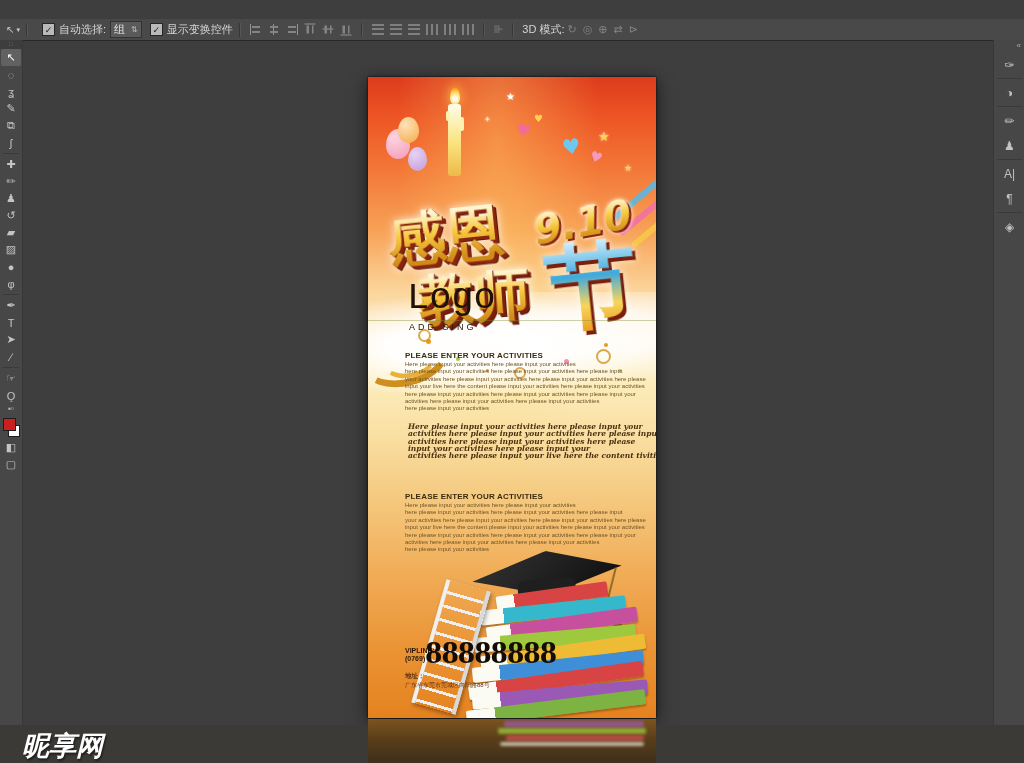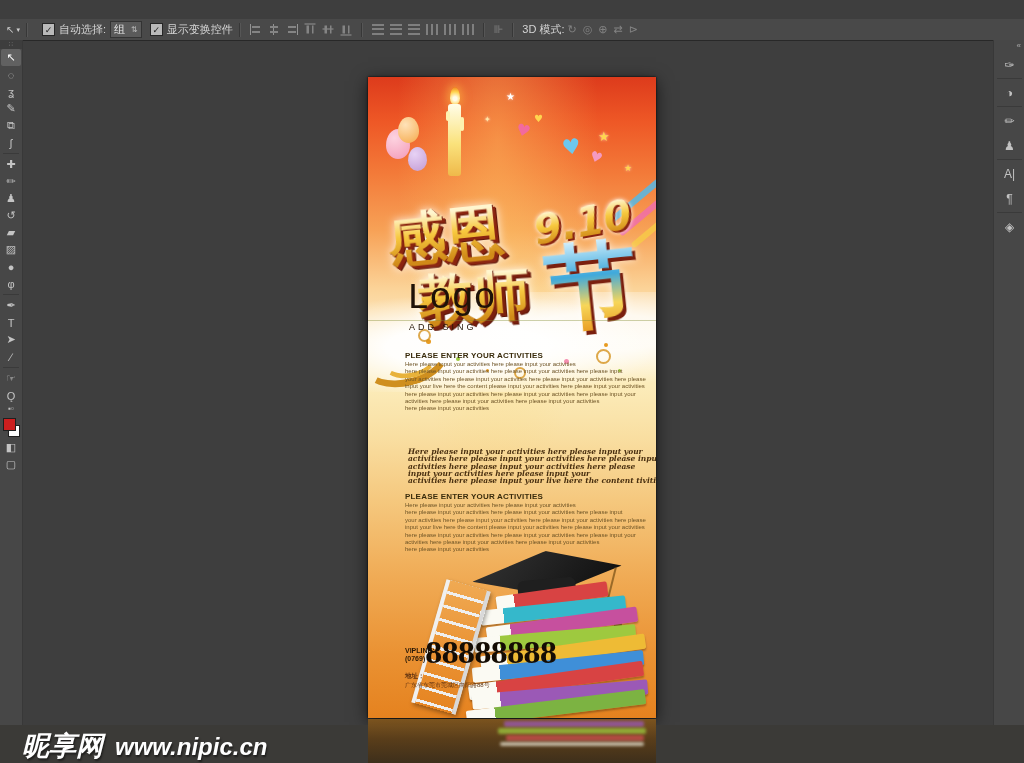--- a/index.html
+++ b/index.html
@@ -230,21 +230,21 @@
     <div style="left:37px;top:284px;position:absolute">
       <div class="actl" style="position:static">Here please input your activities here please input your activities</div>
       <div class="actl" style="position:static">here please input your activities here please input your activities here please input</div>
       <div class="actl" style="position:static">your activities here please input your activities here please input your activities here please</div>
       <div class="actl" style="position:static">input your live here the content please input your activities here please input your activities</div>
       <div class="actl" style="position:static">here please input your activities here please input your activities here please input your</div>
       <div class="actl" style="position:static">activities here please input your activities here please input your activities</div>
       <div class="actl" style="position:static">here please input your activities</div>
     </div>
 
-    <div style="left:40px;top:371px;position:absolute">
+    <div style="left:40px;top:346px;position:absolute">
       <div class="scriptl" style="position:static">Here please input your activities here please input your</div>
       <div class="scriptl" style="position:static">activities here please input your activities here please input your</div>
       <div class="scriptl" style="position:static">activities here please input your activities here please</div>
       <div class="scriptl" style="position:static">input your activities here please input your</div>
       <div class="scriptl" style="position:static">activities here please input your live here the content tivities</div>
     </div>
 
     <div class="acth" style="left:37px;top:415px">PLEASE ENTER YOUR ACTIVITIES</div>
     <div style="left:37px;top:425px;position:absolute">
       <div class="actl" style="position:static">Here please input your activities here please input your activities</div>
@@ -380,21 +380,20 @@
       </div>
     <div class="rd-sep"></div>
     <div class="panelbtn">
         <span>◈</span>
       </div>
   </div>
 
   <div class="wmbar">
     <div class="wmtext">
       <span class="wmsite">昵享网</span>
-      <span class="wmurl">www.nipic.cn</span>
     </div>
   </div>
 
   <div class="reflection">
     <div class="refstrip" style="left:136px;top:2px;width:140px;height:6px;background:#9b59b6"></div>
     <div class="refstrip" style="left:130px;top:9px;width:148px;height:6px;background:#9ec93f"></div>
     <div class="refstrip" style="left:138px;top:16px;width:138px;height:6px;background:#d05050"></div>
     <div class="refstrip" style="left:132px;top:23px;width:144px;height:4px;background:#e8e2d0"></div>
   </div>
 

